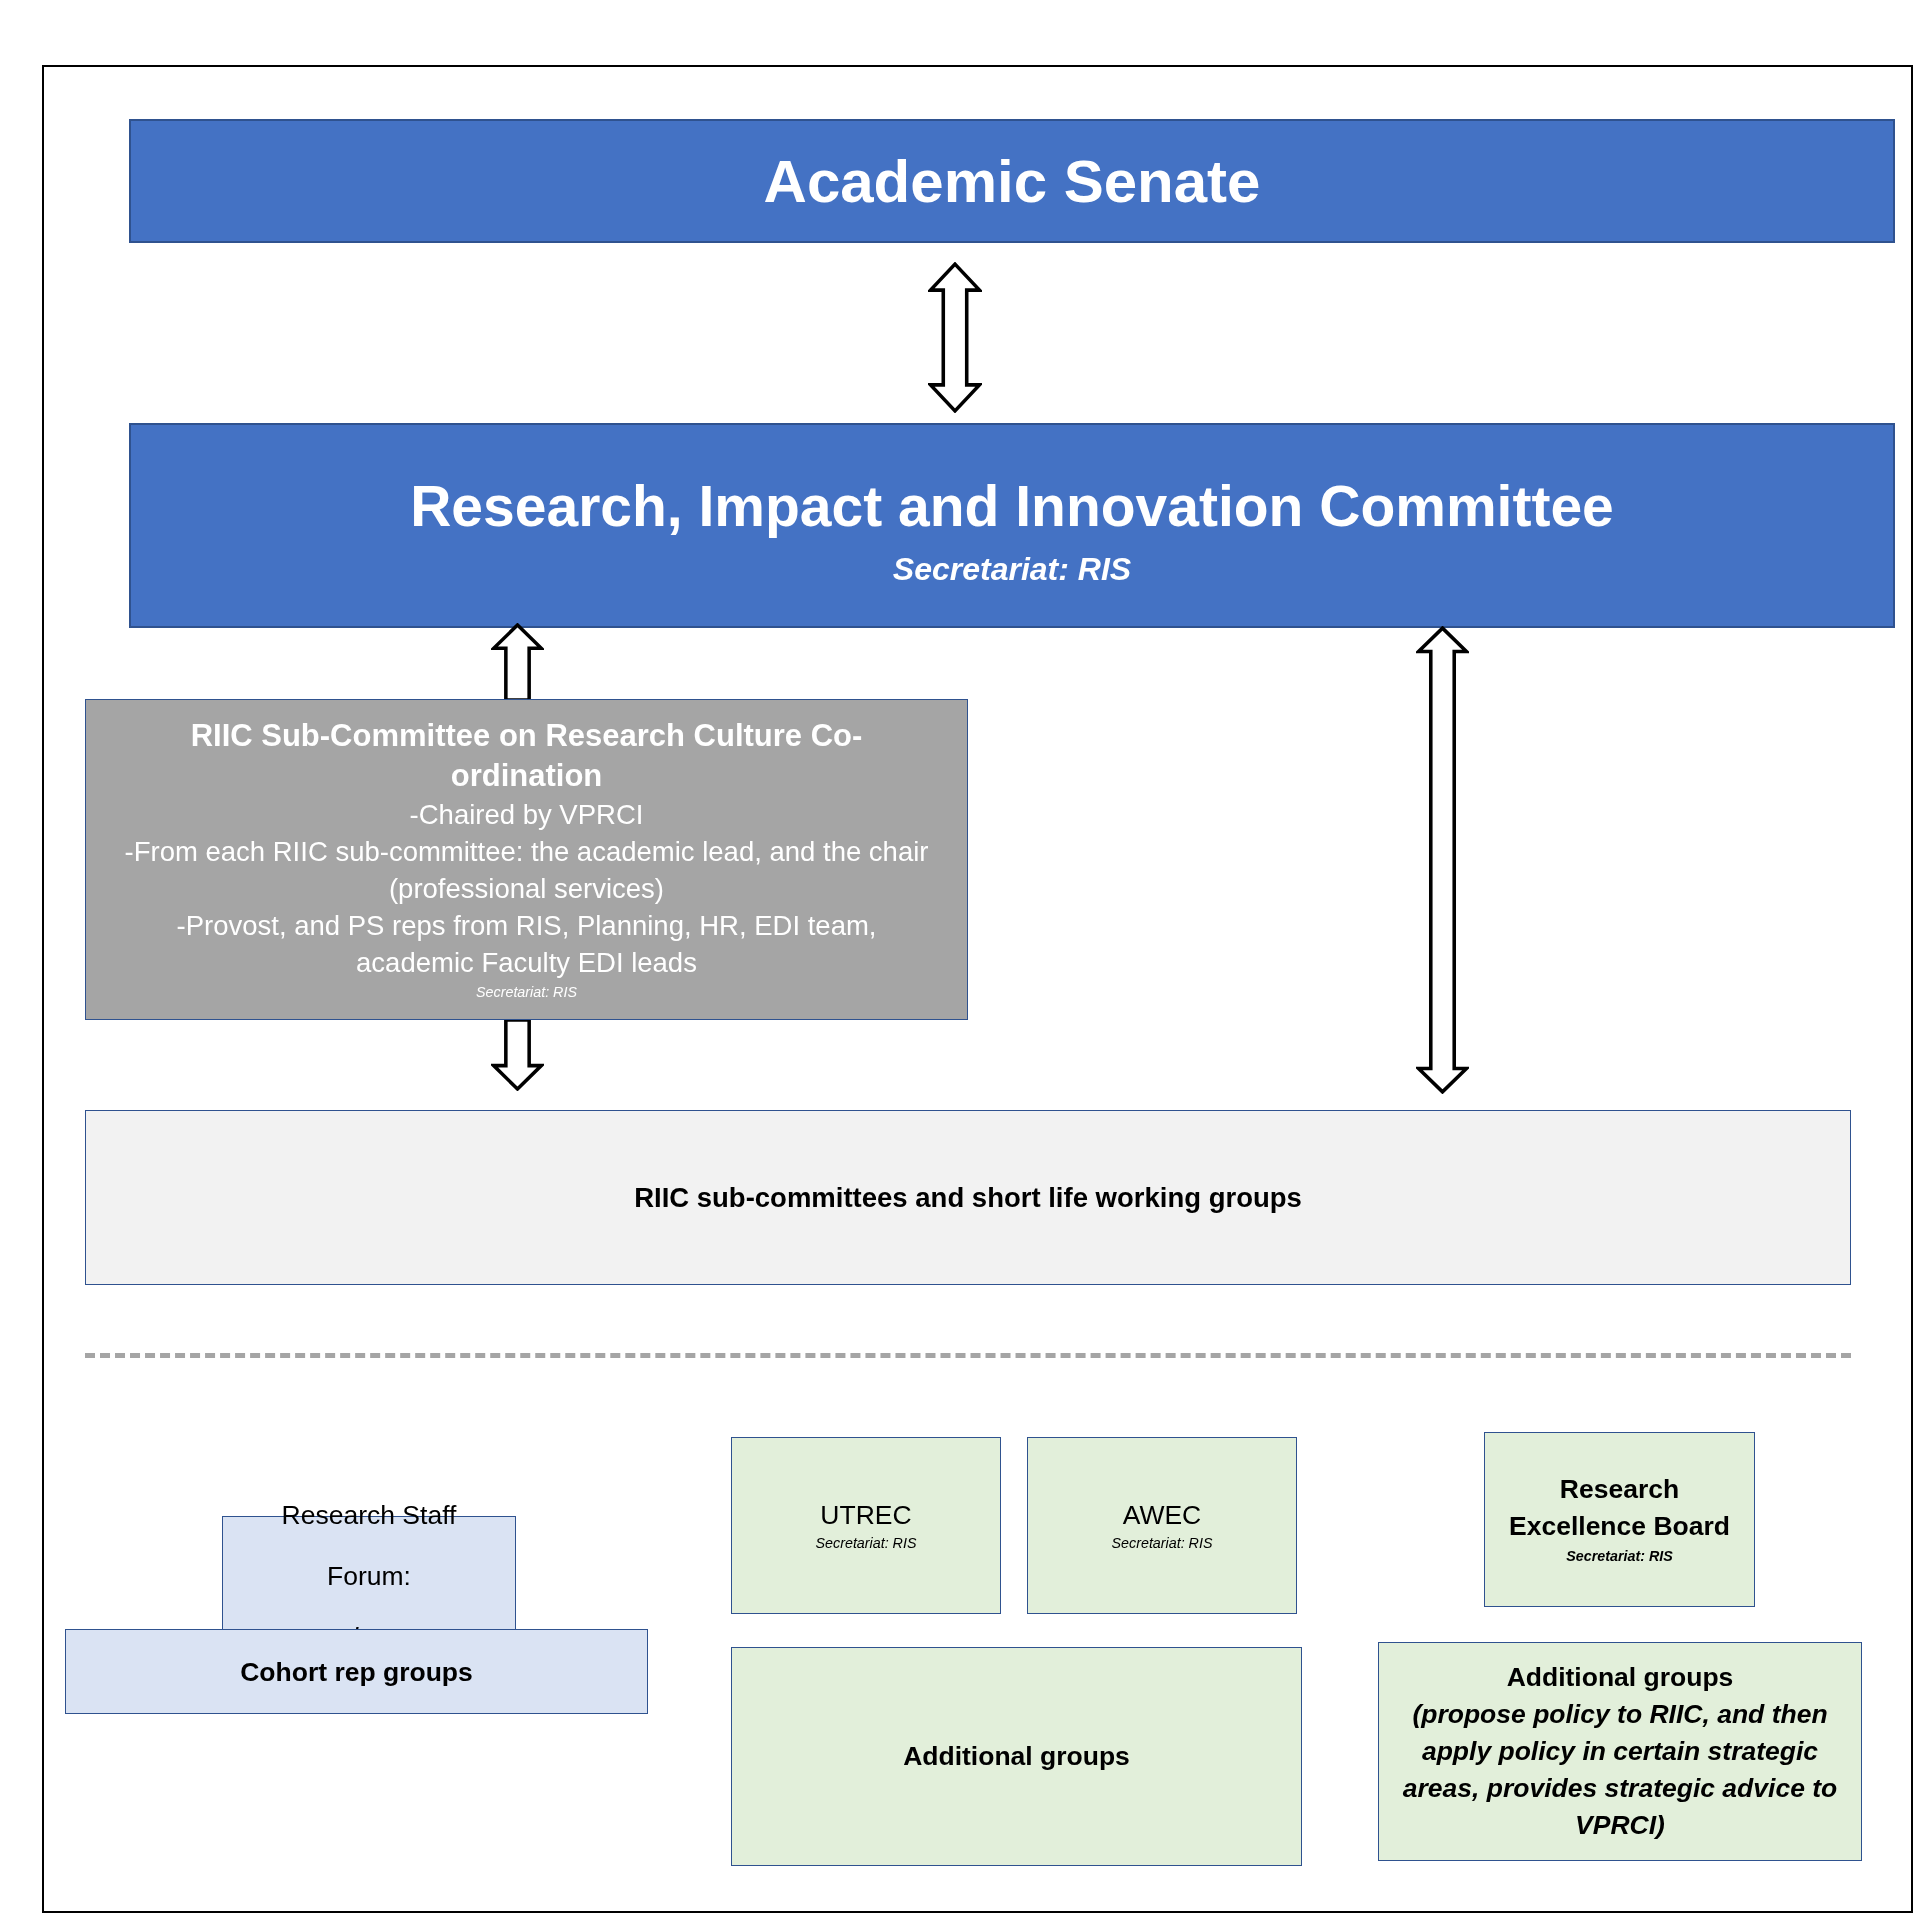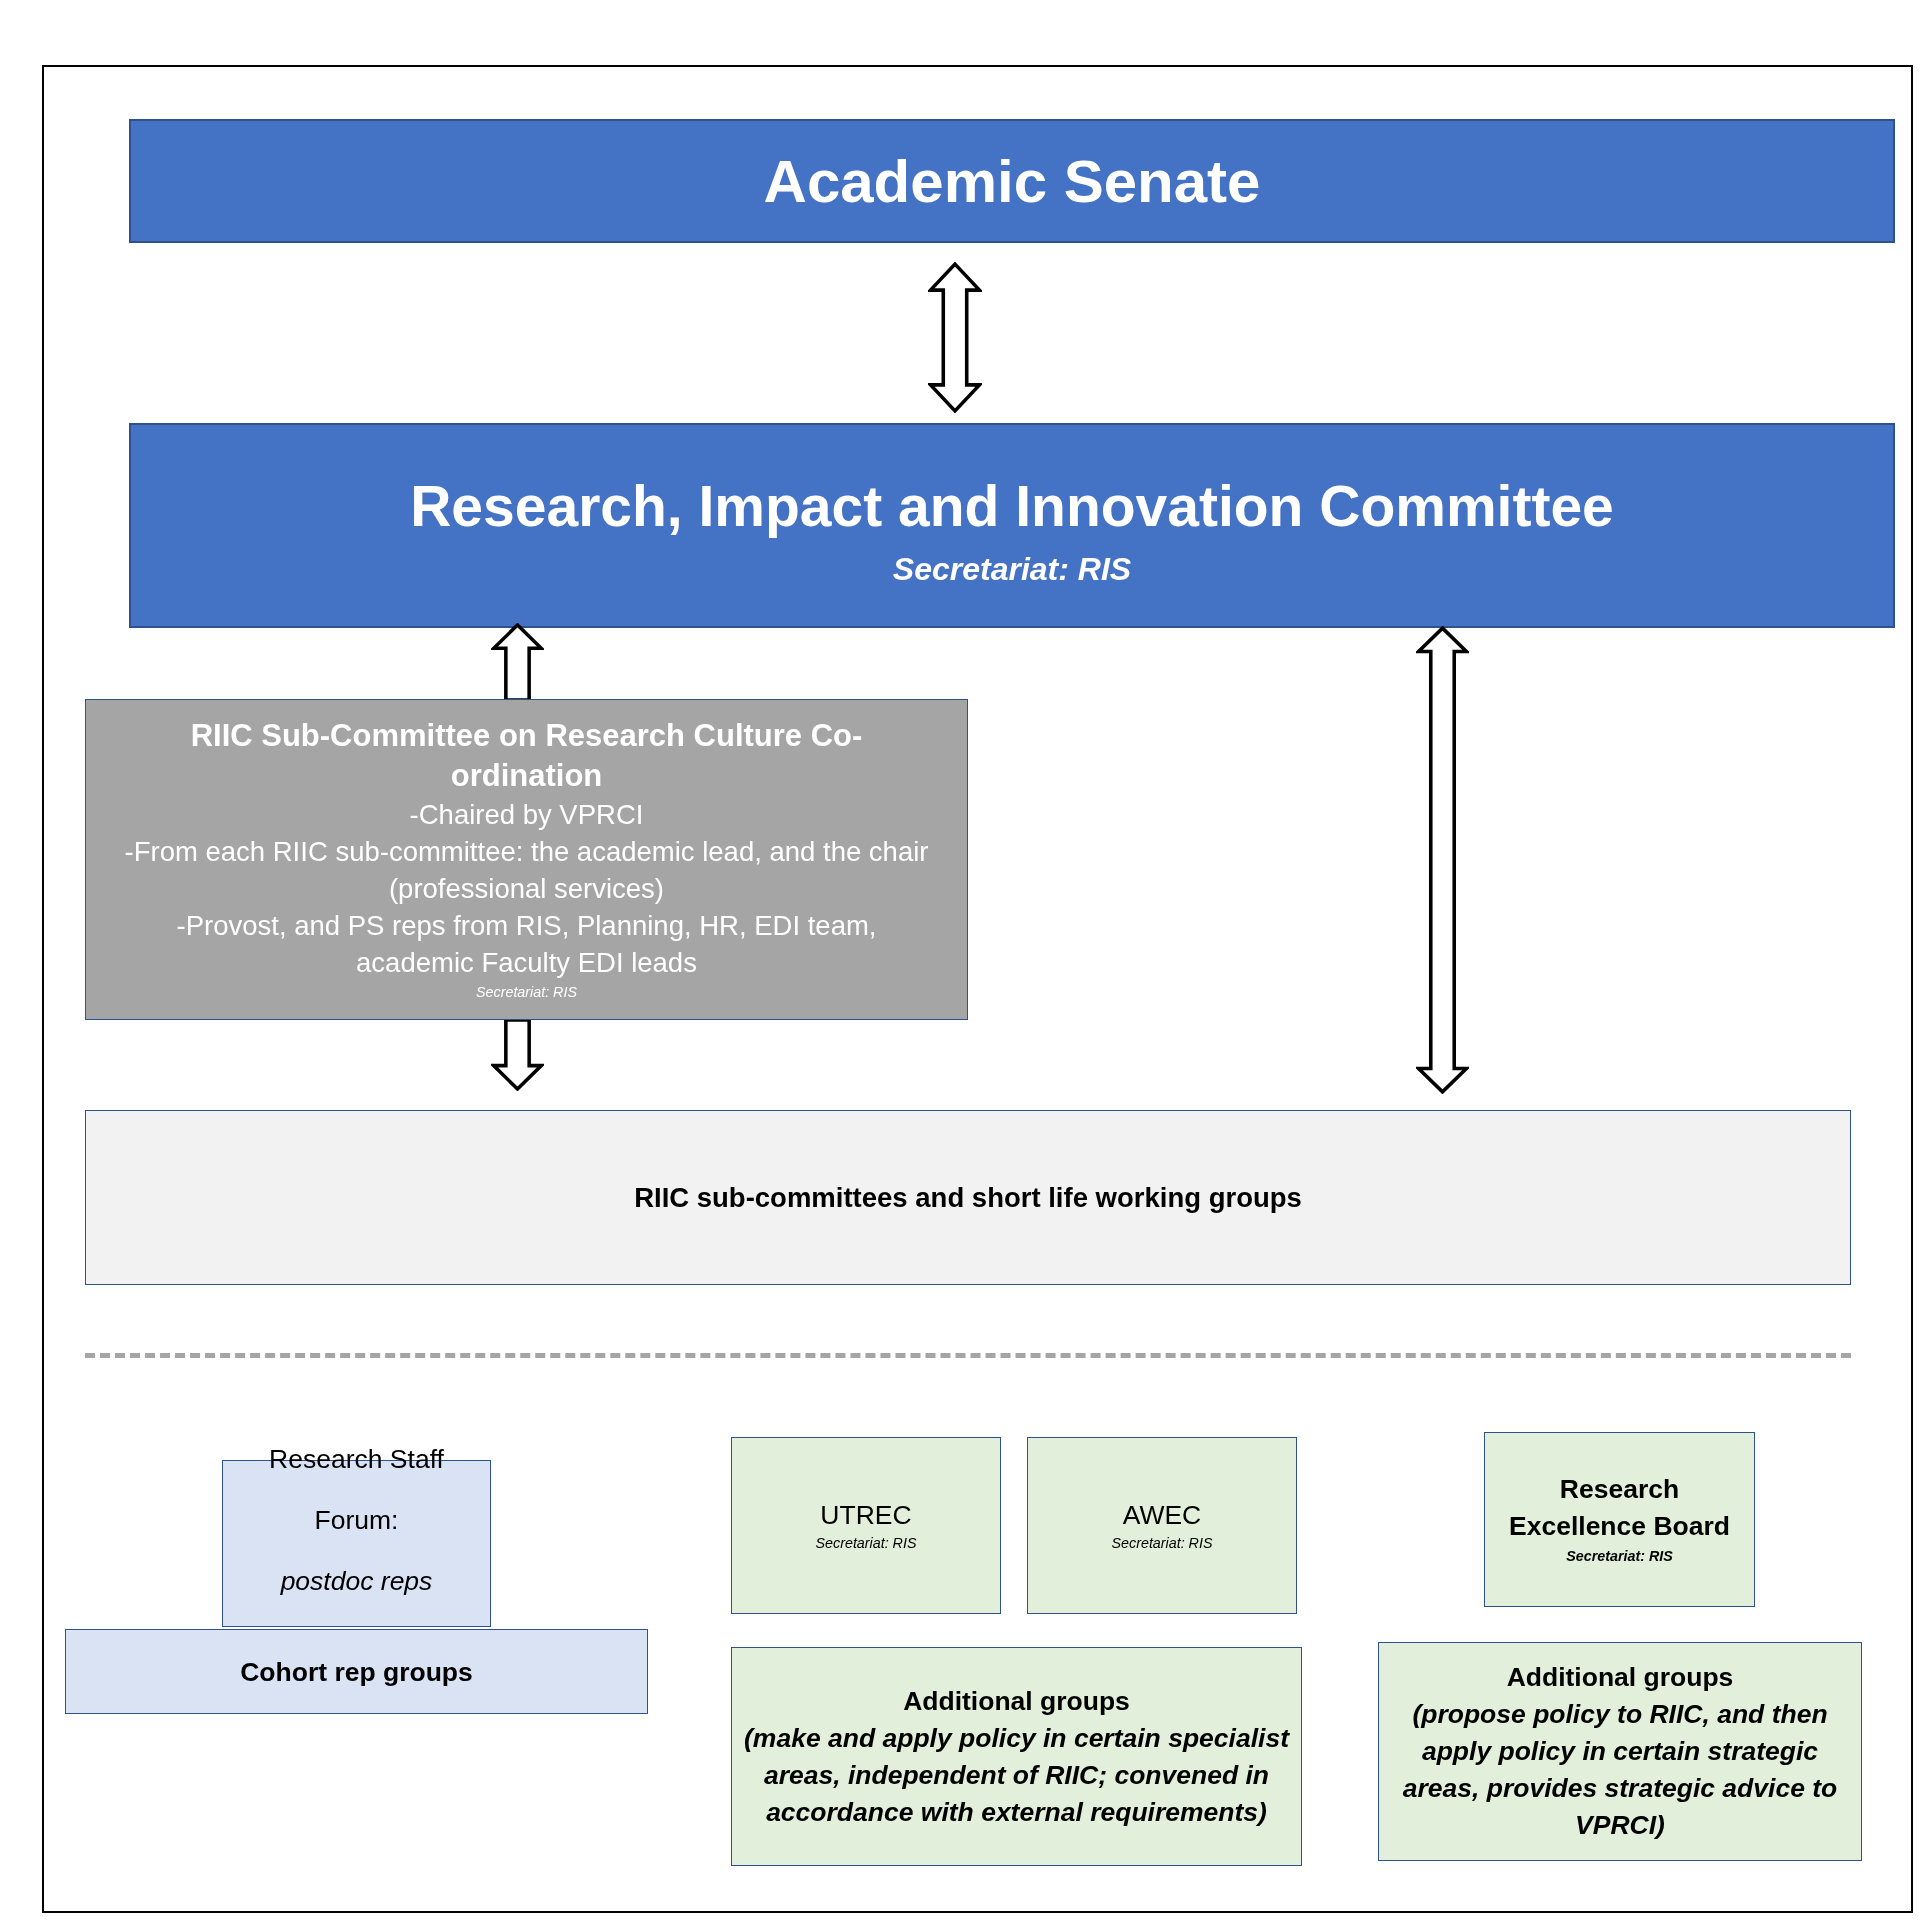--- a/index.html
+++ b/index.html
@@ -58,21 +58,21 @@
 <svg class="arrow" style="left:1416px; top:626px;" width="53" height="468" viewBox="0 0 104 918">
   <polygon points="52,4 99,50 75,50 75,868 99,868 52,914 5,868 29,868 29,50 5,50" fill="#fff" stroke="#000" stroke-width="7"></polygon>
 </svg>
 
 <div class="box light" style="left:85px; top:1110px; width:1766px; height:175px; border-width:1.5px;">
   <div class="t-bold" style="font-size:27.5px;">RIIC sub-committees and short life working groups</div>
 </div>
 
 <div class="dash"></div>
 
-<div class="box paleblue" style="left:222px; top:1460px; width:269px; height:167px; border-width:1.5px;gap:24px;">
+<div class="box paleblue" style="left:222px; top:1516px; width:294px; height:167px; border-width:1.5px;gap:24px;">
   <div style="font-size:26.5px; line-height:37px;">Research Staff</div>
   <div style="font-size:26.5px; line-height:37px;">Forum:</div>
   <div class="t-ital" style="font-size:26.5px; line-height:37px;">postdoc reps</div>
   <div class="t-ital" style="font-size:14.3px; line-height:22.4px;">Secretariat: OSDS</div>
 </div>
 
 <div class="box paleblue" style="left:65px; top:1629px; width:583px; height:85px; border-width:1.5px;">
   <div class="t-bold" style="font-size:26.5px; line-height:36px;">Cohort rep groups</div>
 </div>
 
@@ -81,21 +81,20 @@
   <div class="t-ital" style="font-size:14.3px; line-height:20.4px;">Secretariat: RIS</div>
 </div>
 
 <div class="box green" style="left:1027px; top:1437px; width:270px; height:177px; border-width:1.5px;">
   <div style="font-size:26.5px; line-height:36px;">AWEC</div>
   <div class="t-ital" style="font-size:14.3px; line-height:20.4px;">Secretariat: RIS</div>
 </div>
 
 <div class="box green" style="left:731px; top:1647px; width:571px; height:219px; border-width:1.5px; padding:0 10.2px;">
   <div class="t-bold" style="font-size:26.5px; line-height:37px;">Additional groups</div>
-  <div class="t-bold t-ital" style="font-size:26.5px; line-height:37px;">(make and apply policy in certain specialist areas, independent of RIIC; convened in accordance with external requirements)</div>
 </div>
 
 <div class="box green" style="left:1484px; top:1432px; width:271px; height:175px; border-width:1.5px;font-weight:bold;">
   <div style="font-size:26.5px; line-height:37px; padding:0 10.2px;">Research Excellence Board</div>
   <div class="t-ital" style="font-size:14.3px; line-height:22.4px;">Secretariat: RIS</div>
 </div>
 
 <div class="box green" style="left:1378px; top:1642px; width:484px; height:219px; border-width:1.5px; padding:0 15.3px;">
   <div class="t-bold" style="font-size:26.5px; line-height:37px;">Additional groups</div>
   <div class="t-bold t-ital" style="font-size:26.5px; line-height:37px;">(propose policy to RIIC, and then apply policy in certain strategic areas, provides strategic advice to VPRCI)</div>

